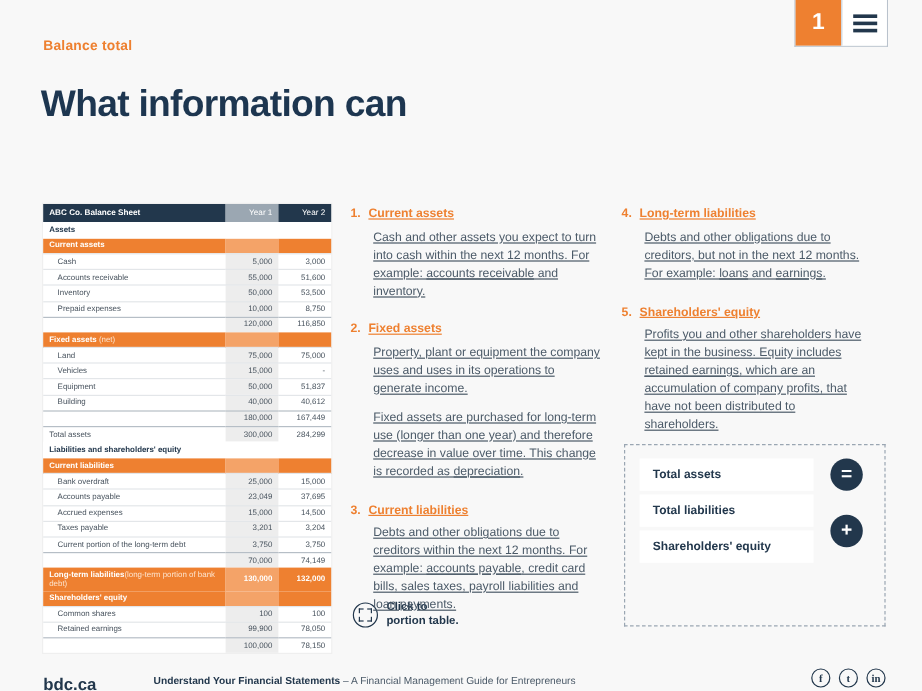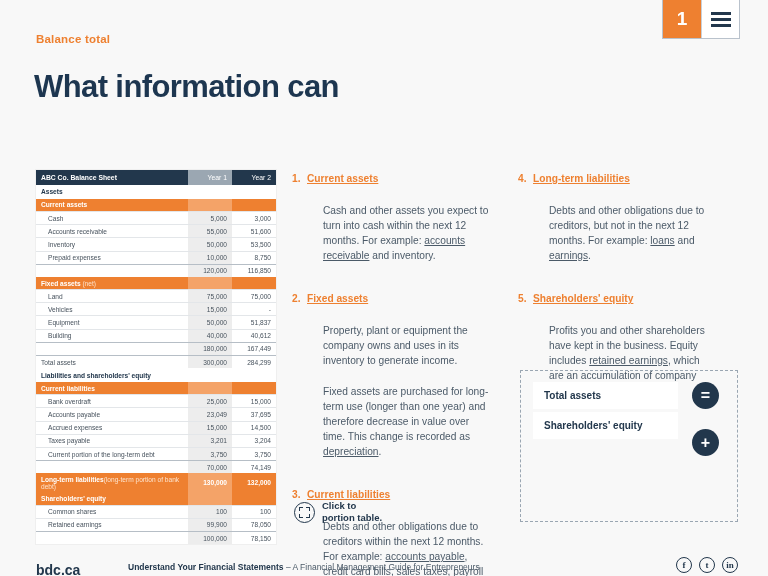--- a/index.html
+++ b/index.html
@@ -87,21 +87,21 @@
   .col { position: absolute; font-size: 10.2px; color: #4b5a68; line-height: 1.46; }
   .col.c1 { left: 292px; top: 172px; width: 214px; }
   .col.c2 { left: 518px; top: 172px; width: 212px; }
   .li { display: flex; margin-bottom: 13px; }
   .li .n { color: #ee8030; font-weight: bold; width: 15px; flex: none; font-size: 10.2px; }
   .li .body { flex: 1; }
   .li .h {
     color: #ee8030; font-weight: bold; text-decoration: underline;
     display: inline-block; margin-bottom: 1px;
   }
-  .li p { margin: 16px; }
+  .li p { margin: 4px; text-decoration: underline; }
   .li p + p { margin-top: 9px; }
   .u { text-decoration: underline; }
 
   
   .eqbox {
     position: absolute; left: 520px; top: 370px;
     width: 218px; height: 152px;
     border: 1.4px dashed #9aa6b2; padding: 11px 12px;
   }
   .eqbox .lead {
@@ -317,41 +317,42 @@
     </div>
   </div>
 
   <div class="col c1" id="col1">
       <div class="li">
         <div class="n">1.</div>
         <div class="body"><span class="h">Current assets</span><p>Cash and other assets you expect to turn into cash within the next 12 months. For example: <span class="u">accounts receivable</span> and inventory.</p></div>
       </div>
       <div class="li">
         <div class="n">2.</div>
-        <div class="body"><span class="h">Fixed assets</span><p>Property, plant or equipment the company owns and uses in its inventory to generate income.</p><p>Fixed assets are purchased for long-term use (longer than one year) and therefore decrease in value over time. This change is recorded as <span class="u">depreciation</span>.</p></div>
+        <div class="body"><span class="h">Fixed assets</span><p>Property, plant or equipment the company uses and uses in its operations to generate income.</p><p>Fixed assets are purchased for long-term use (longer than one year) and therefore decrease in value over time. This change is recorded as <span class="u">depreciation</span>.</p></div>
       </div>
       <div class="li">
         <div class="n">3.</div>
         <div class="body"><span class="h">Current liabilities</span><p>Debts and other obligations due to creditors within the next 12 months. For example: <span class="u">accounts payable</span>, credit card bills, sales taxes, payroll liabilities and loan payments.</p></div>
       </div>
     </div>
   <div class="col c2" id="col2">
       <div class="li">
         <div class="n">4.</div>
         <div class="body"><span class="h">Long-term liabilities</span><p>Debts and other obligations due to creditors, but not in the next 12 months. For example: <span class="u">loans</span> and <span class="u">earnings</span>.</p></div>
       </div>
       <div class="li">
         <div class="n">5.</div>
         <div class="body"><span class="h">Shareholders' equity</span><p>Profits you and other shareholders have kept in the business. Equity includes <span class="u">retained earnings</span>, which are an accumulation of company profits, that have not been distributed to shareholders.</p></div>
       </div>
     </div>
 
   <div class="eqbox">
     <div class="eqrows">
       <div class="eqrow">Total assets</div>
+      <div class="eqrow">Total liabilities</div>
       <div class="eqrow">Shareholders' equity</div>
       <div class="opc eq">=</div>
       <div class="opc plus">+</div>
     </div>
   </div>
 
   <div class="footer">
     <div class="fbrand">bdc.ca</div>
     <div class="fnote"><b>Understand Your Financial Statements</b><span> – A Financial Management Guide for Entrepreneurs</span></div>
     <div class="social" id="social">

